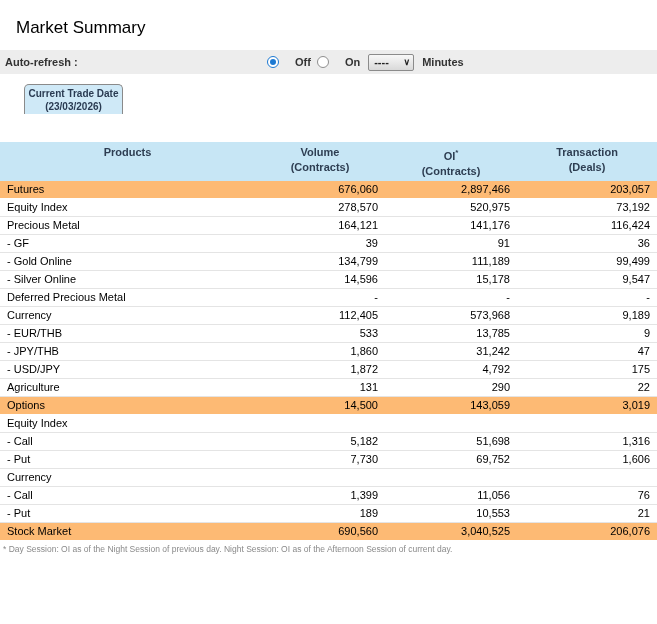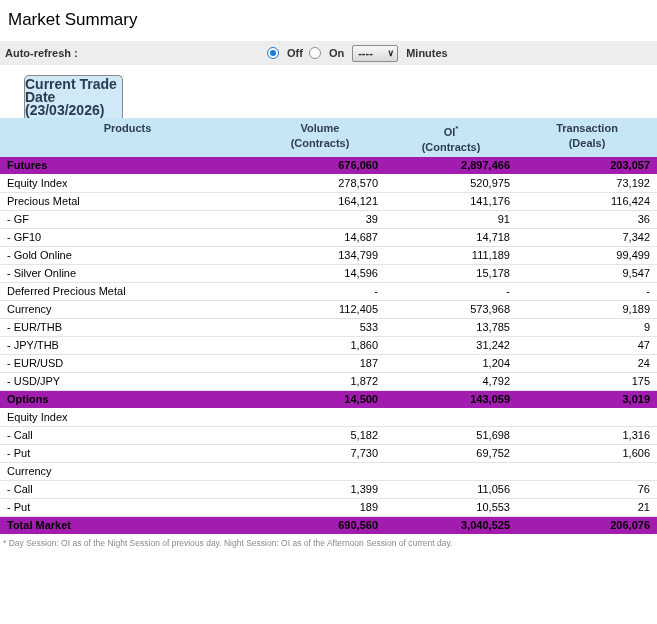--- a/index.html
+++ b/index.html
@@ -5,36 +5,36 @@
   * { box-sizing: border-box; }
   html, body { margin: 0; padding: 0; background: #fff; }
   body {
     width: 657px; height: 624px;
     font-family: "Liberation Sans", sans-serif;
     overflow: hidden;
   }
   .page { position: relative; width: 657px; height: 624px; background: #fff; }
 
   .page-title {
-    margin: 4px; padding: 6px 0 0 4px;
+    margin: 12px; padding: 6px 0 0 4px;
     font-size: 17px; font-weight: 400; color: #000;
   }
 
   
   .toolbar {
     margin-top: 11px; height: 24px; background: #ededed;
     position: relative; display: flex; align-items: center;
     font-size: 11px; font-weight: bold; color: #333;
   }
   .toolbar-label { padding-left: 5px; }
   .refresh-controls {
     position: absolute; left: 267px; top: 0; height: 100%;
     display: flex; align-items: center; gap: 6px;
   }
-  .radio-item { display: inline-flex; align-items: center; gap: 8px; cursor: pointer; }
+  .radio-item { display: inline-flex; align-items: center; gap: 16px; cursor: pointer; }
   .radio {
     width: 12px; height: 12px; border: 1px solid #8f8f8f; border-radius: 50%;
     background: #fff; display: inline-block; position: relative;
   }
   .radio.checked { border-color: #1d79d2; }
   .radio.checked::after {
     content: ""; position: absolute; left: 2px; top: 2px;
     width: 6px; height: 6px; border-radius: 50%; background: #1d79d2;
   }
   .select-box {
@@ -44,39 +44,39 @@
     background: linear-gradient(#f8f8f8, #d9d9d9);
     font-weight: bold; color: #222; cursor: pointer; font-size: 11px;
   }
   .select-arrow { font-size: 9px; color: #222; line-height: 1; }
 
   
   .tab {
     margin: 10px 0 0 24px; width: 99px; padding: 2px 0 1px;
     border: 1px solid #8a8a8a; border-bottom: none;
     border-radius: 5px 5px 0 0;
-    background: #cfe9f7; 
-    font-size: 14px; font-weight: bold; color: #2a3b52; line-height: 13px;
+    background: #cfe9f7; text-align: center;
+    font-size: 10px; font-weight: bold; color: #2a3b52; line-height: 13px;
     position: relative; z-index: 2; cursor: pointer;
   }
 
   
-  table { width: 657px; border-collapse: collapse; table-layout: fixed; }
+  table { width: 657px; border-collapse: collapse; table-layout: fixed; margin-top: 28px; }
   thead th {
     background: #c7e6f5; font-size: 11px; font-weight: bold; color: #2e3e52;
     padding: 3px 0 2px; line-height: 15px; vertical-align: top; text-align: center;
   }
   thead sup { font-size: 8px; }
   tbody td {
     font-size: 11px; height: 18px; line-height: 17px; padding: 0 7px;
     border-bottom: 1px solid #e4e4e4; color: #000;
     white-space: nowrap; overflow: hidden;
   }
   td.num { text-align: right; }
-  tr.section td { background: #a21caf; font-weight: bold; border-bottom-color: #fff; }
+  tr.section td { background: #fdba74; font-weight: normal; border-bottom-color: #fff; }
   tr:last-child td { border-bottom-color: #fff; }
 
   .footnote { font-size: 8.5px; color: #8a8a8a; padding: 3px 0 0 3px; }
 </style>
 </head>
 <body>
 
 <div class="page">
 
   <h1 class="page-title">Market Summary</h1>
@@ -150,26 +150,20 @@
           <td class="num">141,176</td>
           <td class="num">116,424</td>
         </tr>
         <tr class="">
           <td>- GF</td>
           <td class="num">39</td>
           <td class="num">91</td>
           <td class="num">36</td>
         </tr>
         <tr class="">
-          <td>- GF10</td>
-          <td class="num">14,687</td>
-          <td class="num">14,718</td>
-          <td class="num">7,342</td>
-        </tr>
-        <tr class="">
           <td>- Gold Online</td>
           <td class="num">134,799</td>
           <td class="num">111,189</td>
           <td class="num">99,499</td>
         </tr>
         <tr class="">
           <td>- Silver Online</td>
           <td class="num">14,596</td>
           <td class="num">15,178</td>
           <td class="num">9,547</td>
@@ -192,30 +186,30 @@
           <td class="num">13,785</td>
           <td class="num">9</td>
         </tr>
         <tr class="">
           <td>- JPY/THB</td>
           <td class="num">1,860</td>
           <td class="num">31,242</td>
           <td class="num">47</td>
         </tr>
         <tr class="">
-          <td>- EUR/USD</td>
-          <td class="num">187</td>
-          <td class="num">1,204</td>
-          <td class="num">24</td>
-        </tr>
-        <tr class="">
           <td>- USD/JPY</td>
           <td class="num">1,872</td>
           <td class="num">4,792</td>
           <td class="num">175</td>
+        </tr>
+        <tr class="">
+          <td>Agriculture</td>
+          <td class="num">131</td>
+          <td class="num">290</td>
+          <td class="num">22</td>
         </tr>
         <tr class="section">
           <td>Options</td>
           <td class="num">14,500</td>
           <td class="num">143,059</td>
           <td class="num">3,019</td>
         </tr>
         <tr class="group">
           <td>Equity Index</td>
           <td class="num"></td>
@@ -246,21 +240,21 @@
           <td class="num">11,056</td>
           <td class="num">76</td>
         </tr>
         <tr class="">
           <td>- Put</td>
           <td class="num">189</td>
           <td class="num">10,553</td>
           <td class="num">21</td>
         </tr>
         <tr class="section">
-          <td>Total Market</td>
+          <td>Stock Market</td>
           <td class="num">690,560</td>
           <td class="num">3,040,525</td>
           <td class="num">206,076</td>
         </tr>
       </tbody>
   </table>
 
   <div class="footnote">* Day Session: OI as of the Night Session of previous day. Night Session: OI as of the Afternoon Session of current day.</div>
 
 </div>

